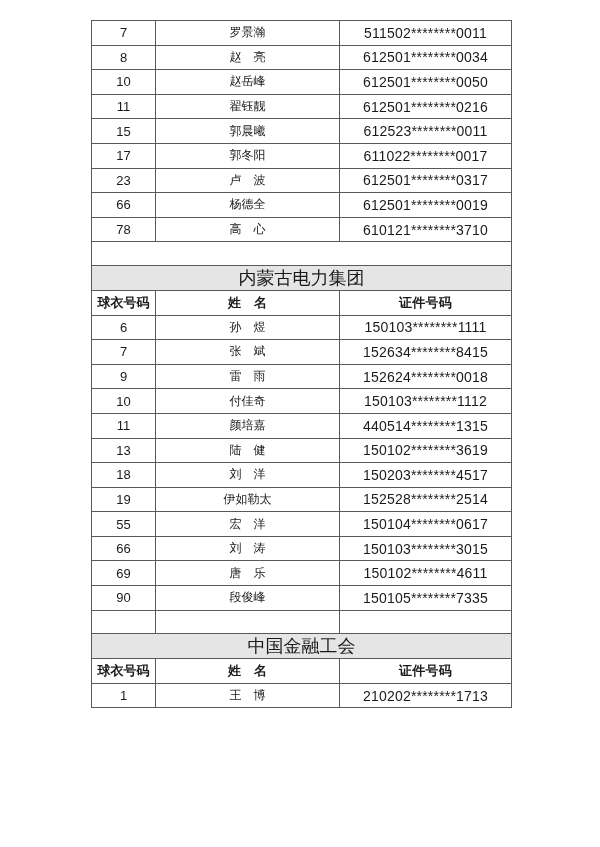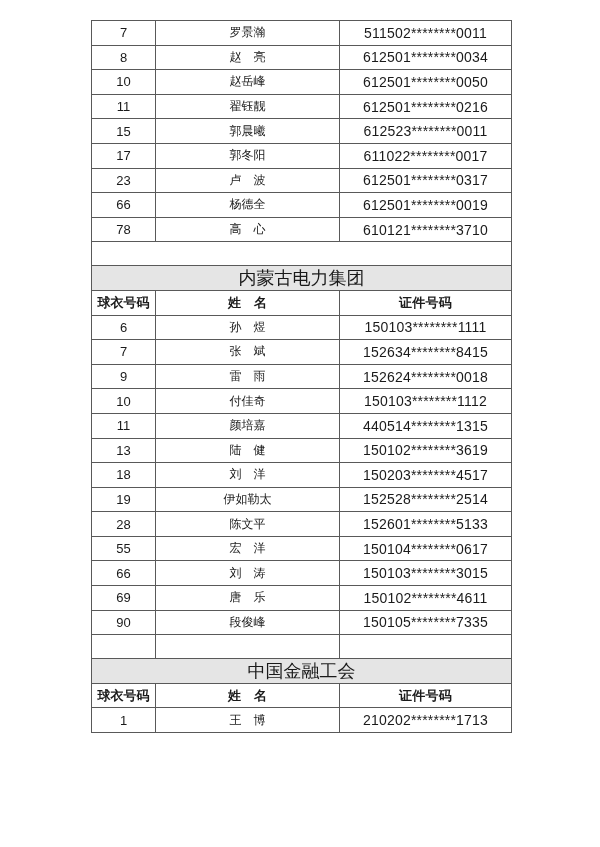--- a/index.html
+++ b/index.html
@@ -149,25 +149,20 @@
           <td class="jersey-cell">18</td>
           <td class="name-cell">刘　洋</td>
           <td class="id-cell">150203********4517</td>
         </tr>
         <tr>
           <td class="jersey-cell">19</td>
           <td class="name-cell">伊如勒太</td>
           <td class="id-cell">152528********2514</td>
         </tr>
         <tr>
-          <td class="jersey-cell">28</td>
-          <td class="name-cell">陈文平</td>
-          <td class="id-cell">152601********5133</td>
-        </tr>
-        <tr>
           <td class="jersey-cell">55</td>
           <td class="name-cell">宏　洋</td>
           <td class="id-cell">150104********0617</td>
         </tr>
         <tr>
           <td class="jersey-cell">66</td>
           <td class="name-cell">刘　涛</td>
           <td class="id-cell">150103********3015</td>
         </tr>
         <tr>

